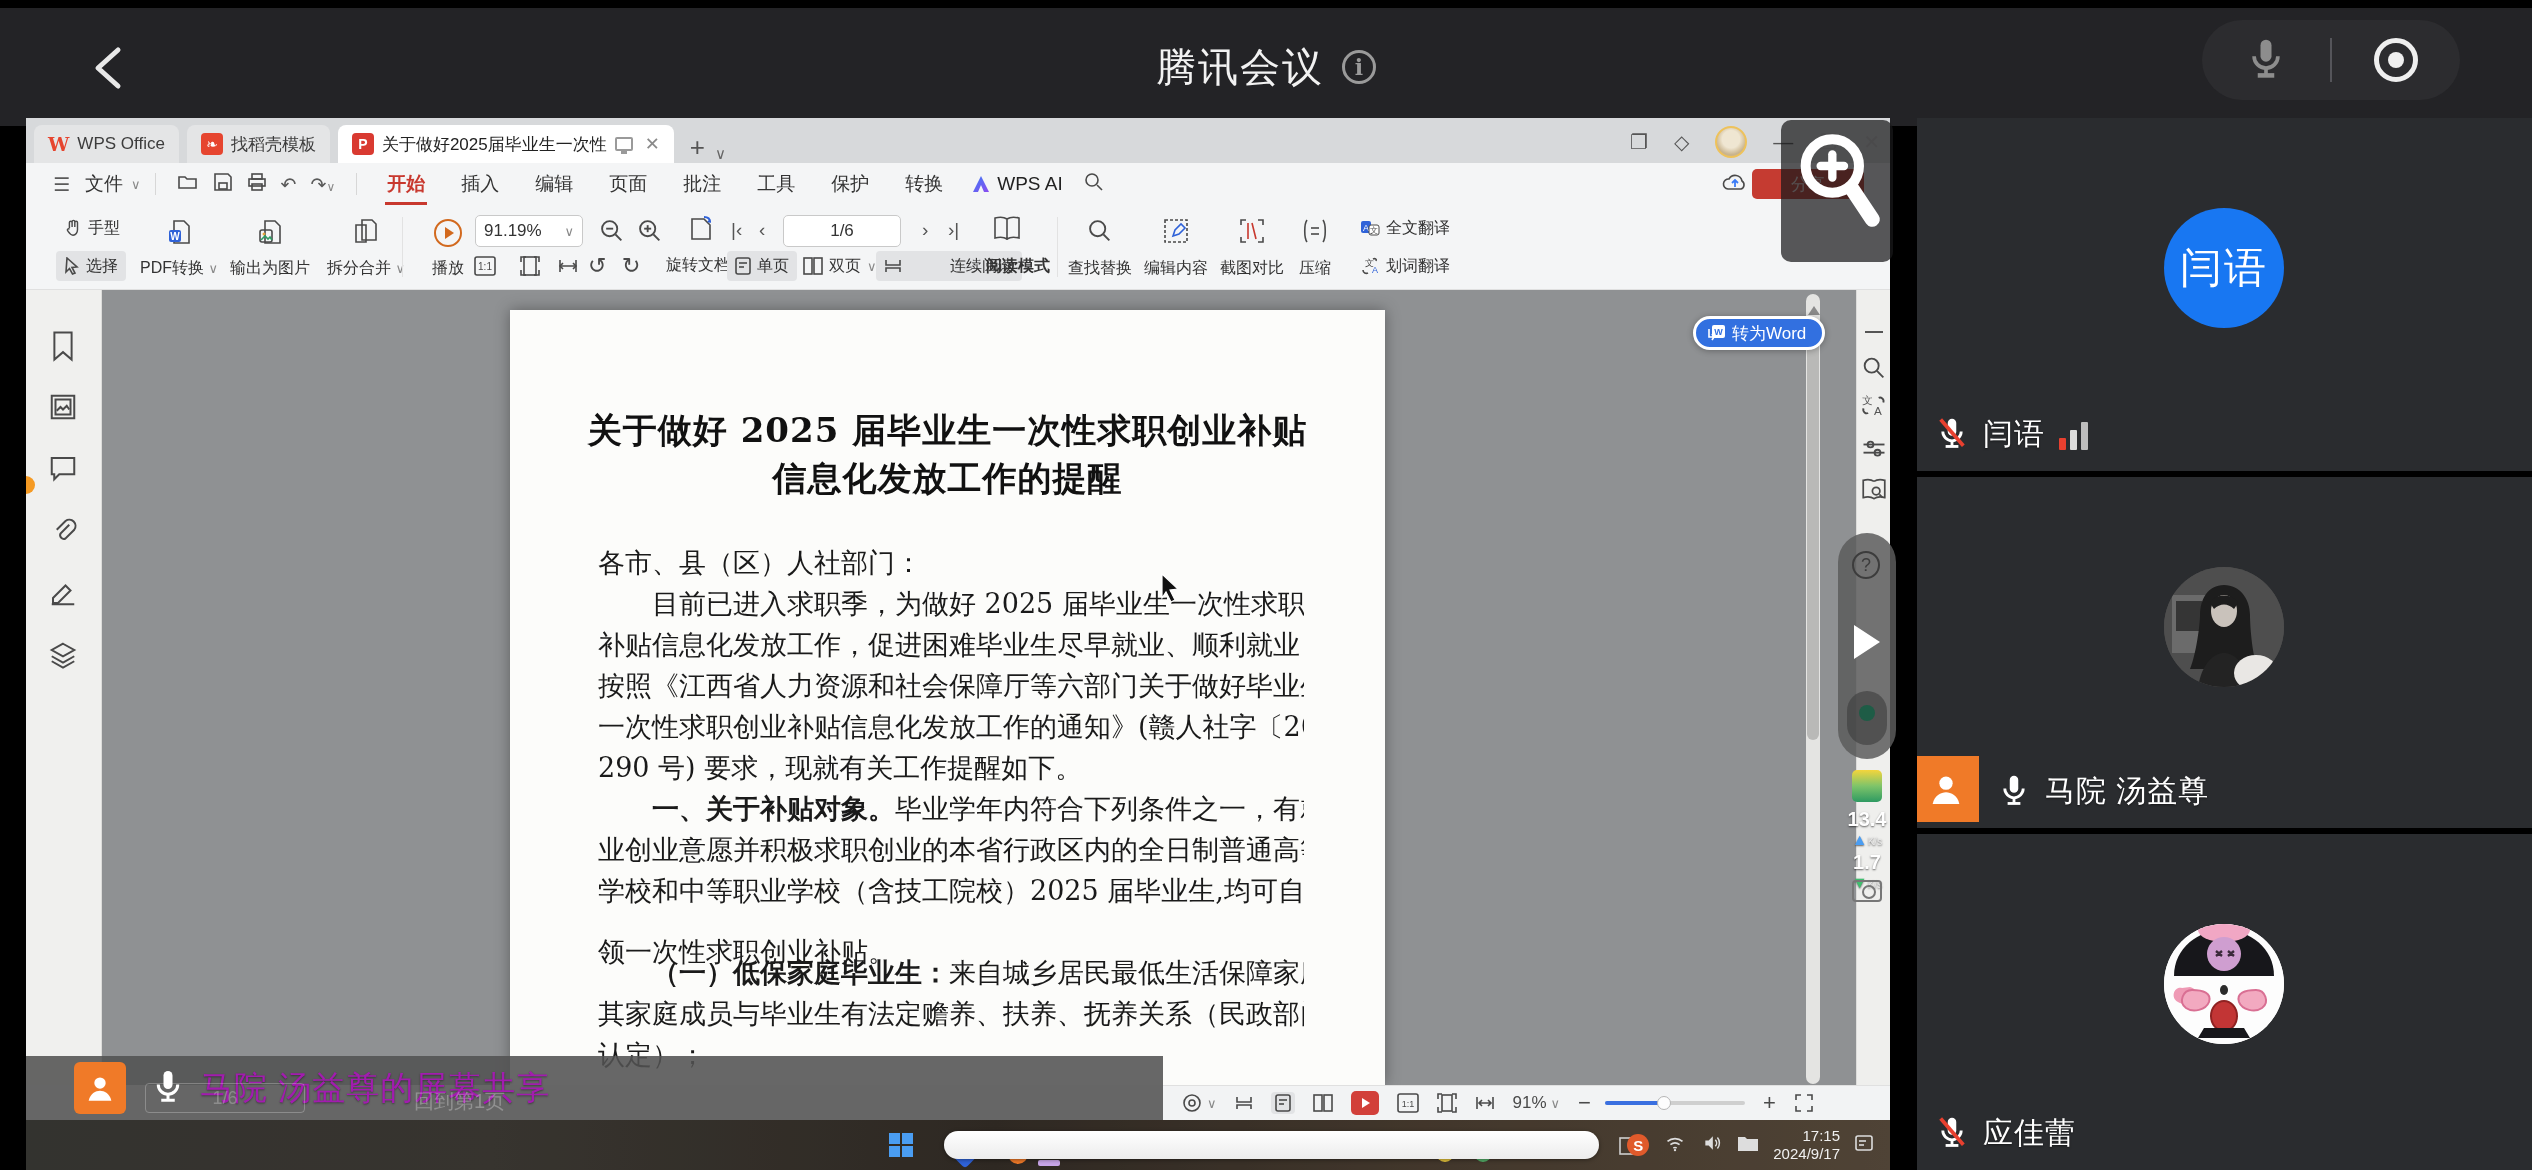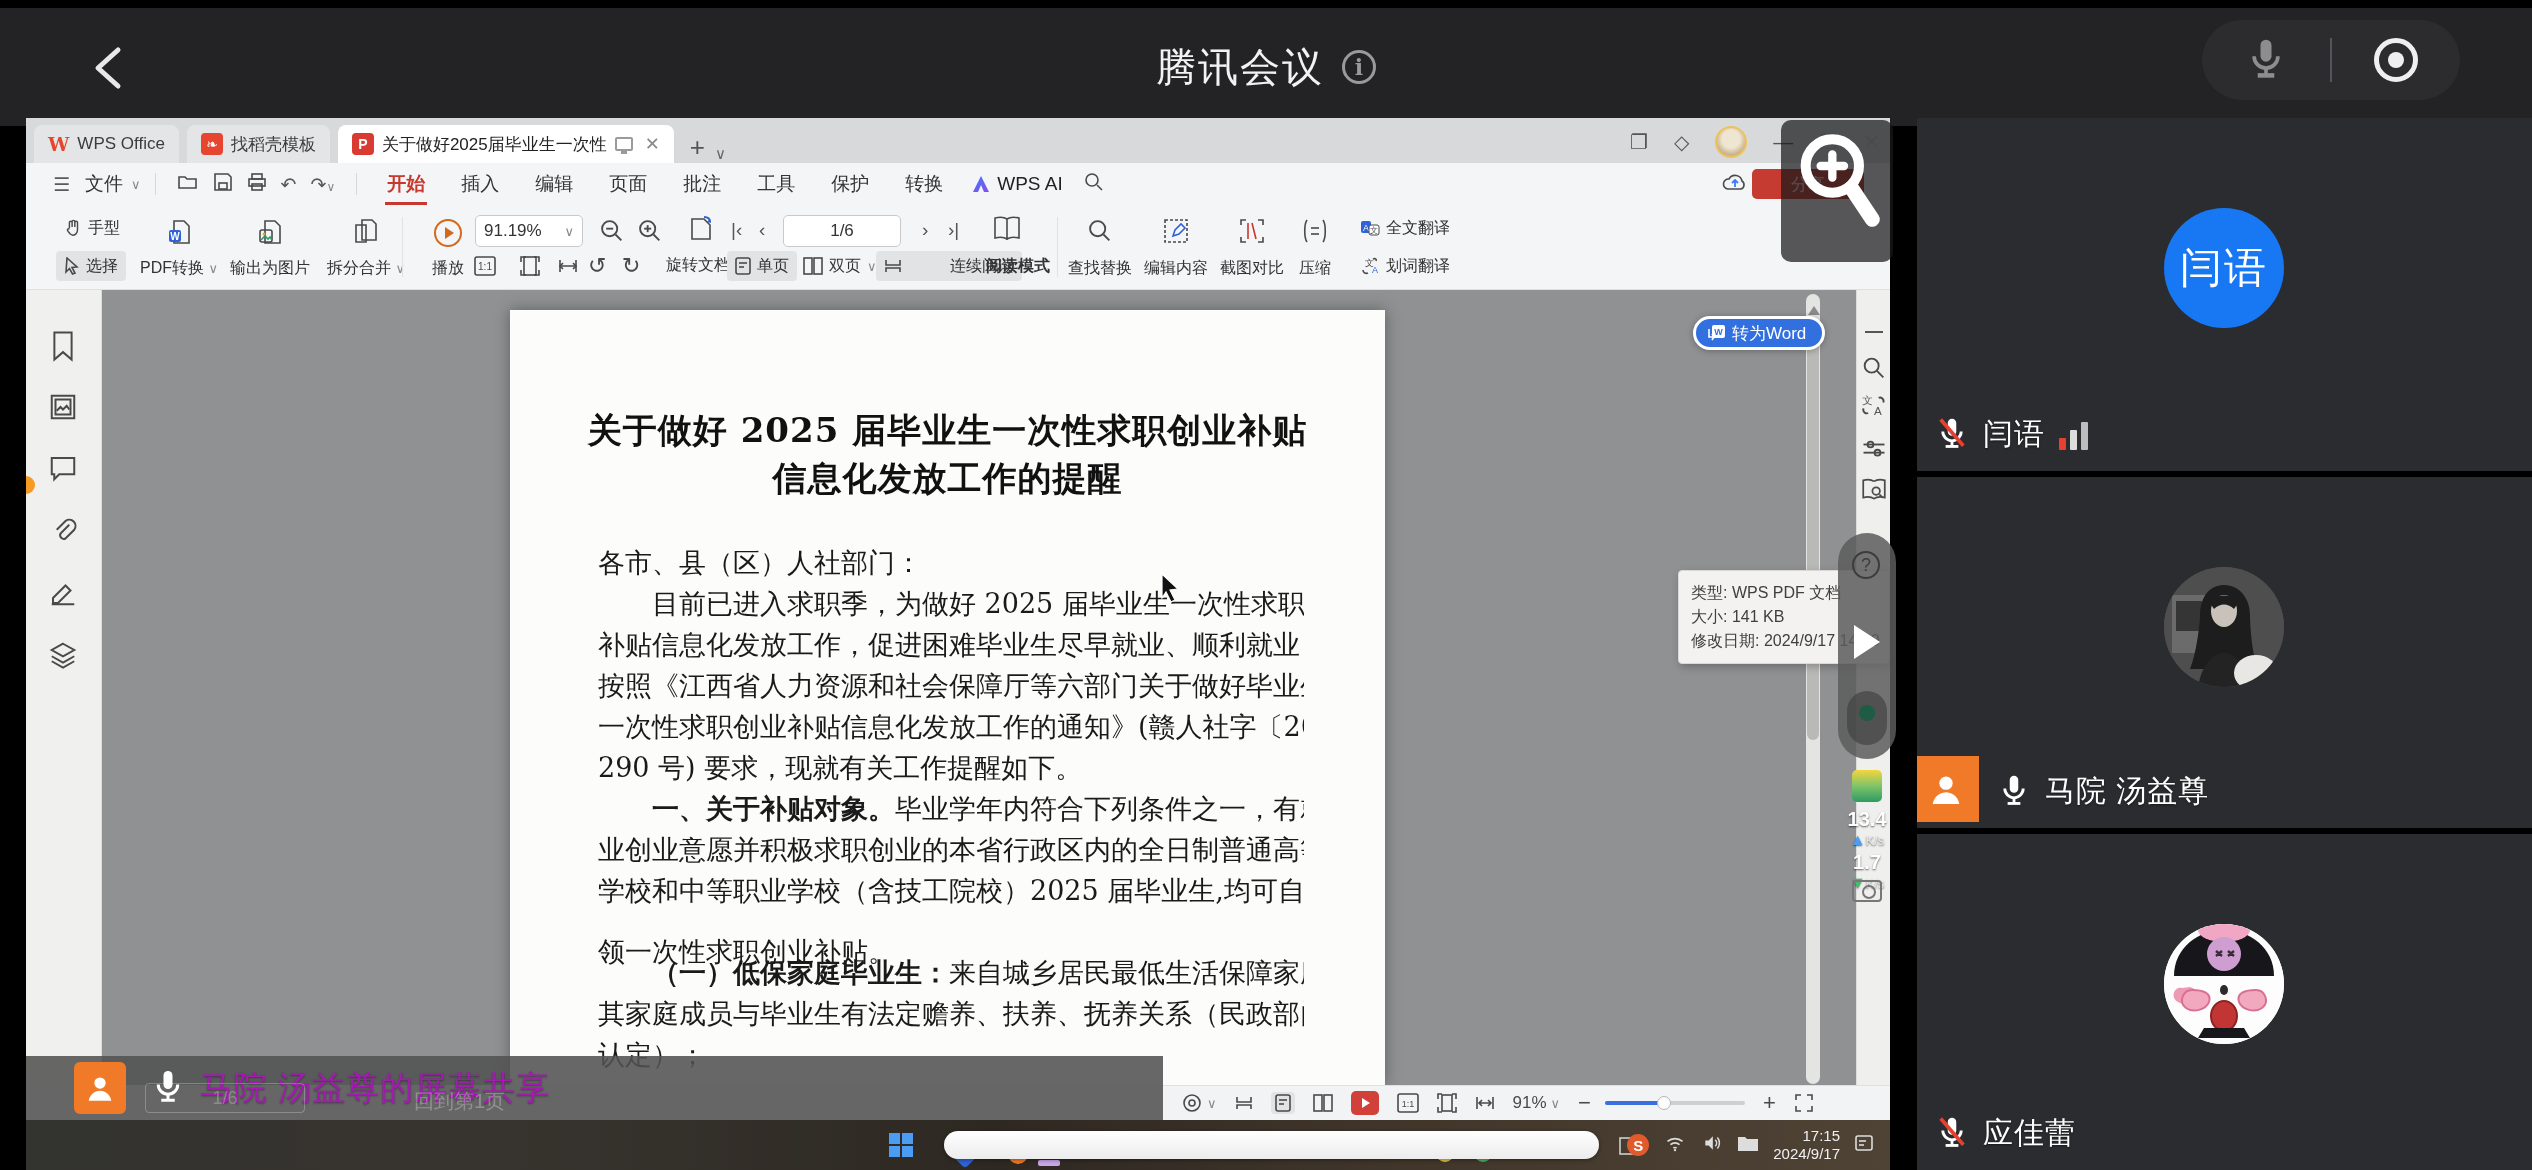--- a/index.html
+++ b/index.html
@@ -82,21 +82,21 @@
   #convert-word { position:absolute; left:1667px; top:198px; height:34px; padding:0 16px 0 10px; background:#3270e0; border:3px solid #fff; border-radius:20px; display:flex; align-items:center; gap:6px; color:#fff; font-size:17px; box-shadow:0 1px 6px rgba(0,0,0,.3); z-index:6; }
   #file-tooltip { position:absolute; left:1652px; top:452px; width:212px; padding:10px 12px; background:#f3f2f0; border:1px solid #d8d8d6; border-radius:4px; box-shadow:2px 3px 8px rgba(0,0,0,.25); font-size:16px; color:#3f3f3f; line-height:24px; z-index:7; white-space:nowrap; overflow:hidden; }
   #float-panel { position:absolute; left:1812px; top:415px; width:58px; height:226px; background:rgba(92,92,92,.85); border-radius:29px; z-index:8; }
   .fp-help { position:absolute; left:14px; top:18px; width:28px; height:28px; border:2px solid #3c3c3c; border-radius:50%; color:#3c3c3c; font-size:18px; display:flex; align-items:center; justify-content:center; }
   .fp-arrow { position:absolute; left:16px; top:92px; width:0; height:0; border-top:17px solid transparent; border-bottom:17px solid transparent; border-left:26px solid #fff; }
   .fp-pill { position:absolute; left:9px; top:158px; width:40px; height:54px; background:rgba(60,60,60,.6); border-radius:20px; }
   .fp-dot { position:absolute; left:12px; top:14px; width:16px; height:16px; border-radius:50%; background:#1e5c46; }
   #grad-strip { position:absolute; left:1826px; top:652px; width:30px; height:32px; border-radius:5px; background:linear-gradient(#f4d53c,#7ec46a,#2e9a62); z-index:8; }
   #net-monitor { position:absolute; left:1808px; top:690px; width:66px; text-align:center; color:#fff; z-index:8; text-shadow:0 1px 2px rgba(0,0,0,.6); }
   .net-num { font-size:20px; font-weight:bold; }
-  .net-unit { font-size:13px; color:#e8e8e8; }
+  .net-unit { font-size:10px; color:#e8e8e8; }
   .up-arrow { color:#4a9df2; } .down-arrow { color:#3fbf6e; }
   #cam-icon { position:absolute; left:1826px; top:762px; width:30px; height:22px; border:2px solid #777; border-radius:4px; z-index:8; }
   #cam-icon:after { content:""; position:absolute; left:8px; top:3px; width:10px; height:10px; border:2px solid #777; border-radius:50%; }
 
   
   #cursor { position:absolute; left:1134px; top:455px; z-index:9; }
 
   
   #zoom-overlay { position:absolute; left:1755px; top:2px; width:112px; height:142px; background:rgba(25,25,27,.72); border-radius:10px; z-index:4; }
 
@@ -520,25 +520,20 @@
 
       <div id="convert-word">
         <svg width="20" height="18" viewBox="0 0 20 18">
             <rect x="6" y="1" width="13" height="13" rx="2" fill="#fff"></rect>
             <text x="12.5" y="11" font-size="9" fill="#3270e0" text-anchor="middle" font-weight="bold">W</text>
             <path d="M3 5v8h5 M6 10l2 3-2 3" stroke="#fff" fill="none" stroke-width="1.6"></path>
           </svg>
         <span>转为Word</span>
       </div>
 
-      <div id="file-tooltip">
-        <div>类型: WPS PDF 文档</div>
-        <div>大小: 141 KB</div>
-        <div>修改日期: 2024/9/17 14:10</div>
-      </div>
 
       <div id="float-panel">
         <span class="fp-help">?</span>
         <span class="fp-arrow"></span>
         <span class="fp-pill">
             <span class="fp-dot"></span>
           </span>
       </div>
       <div id="grad-strip"></div>
       <div id="net-monitor">

